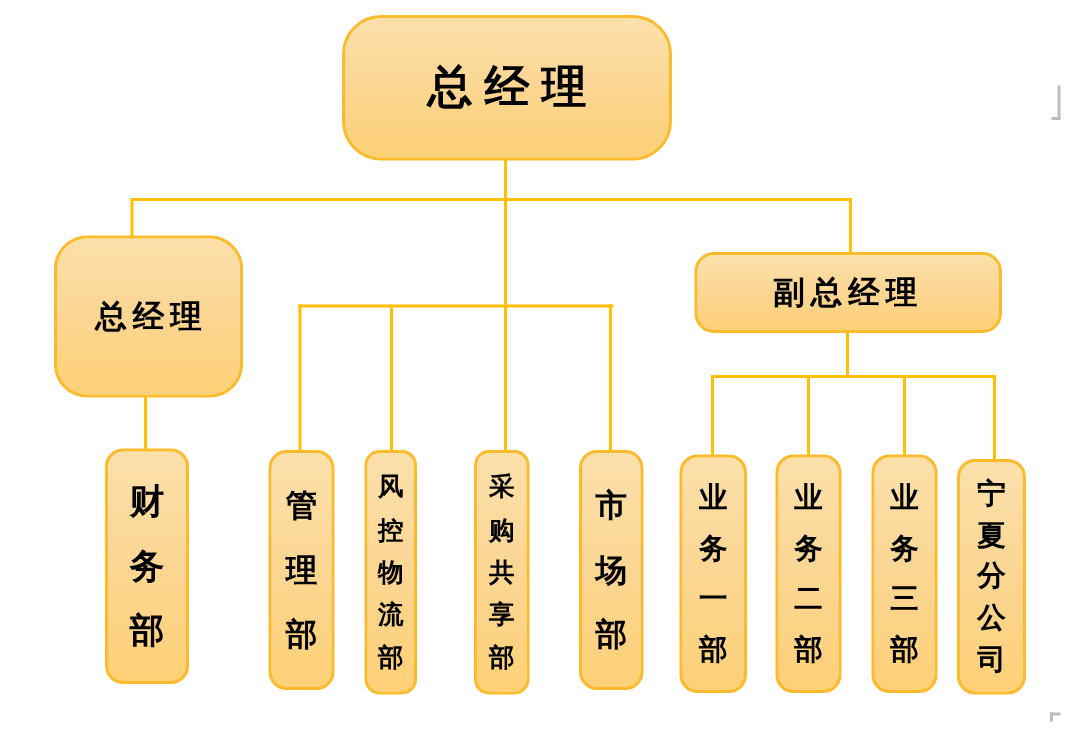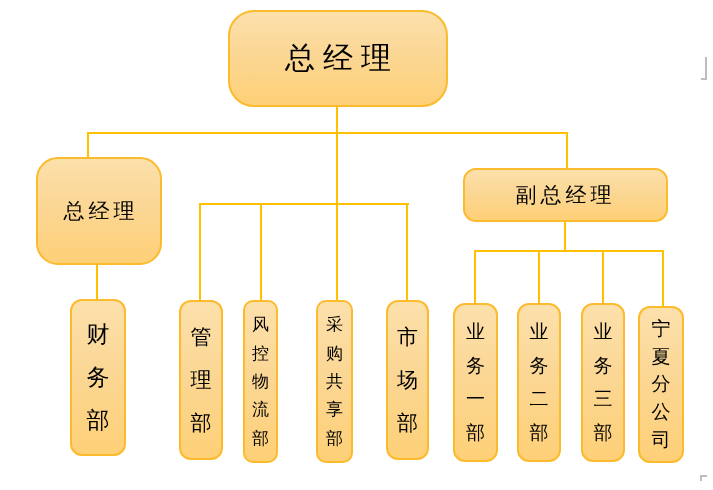--- a/index.html
+++ b/index.html
@@ -6,21 +6,21 @@
   .stage{
     position:relative;width:713px;height:490px;background:#ffffff;overflow:hidden;
     font-family:"DejaVu Serif","Liberation Serif",serif;color:#000;
   }
   .connector{position:absolute;background:#FFC000;}
   .node{
     position:absolute;box-sizing:border-box;
     background:linear-gradient(180deg,#FCE0AB 0%,#FBD795 45%,#FED077 100%);
     border:2px solid #FBBB2D;
     display:flex;align-items:center;justify-content:center;
-    font-weight:normal;text-align:center;
+    font-weight:bold;text-align:center;
   }
   .node .line{display:block;}
   
   #n-root{left:228px;top:10px;width:220px;height:97px;border-radius:26px;font-size:30px;letter-spacing:8px;padding-left:8px;}
   
   #n-assistant{left:36px;top:157px;width:126px;height:108px;border-radius:22px;font-size:21px;letter-spacing:4px;padding-left:4px;flex-direction:column;justify-content:space-evenly;}
   #n-deputy{left:463px;top:168px;width:205px;height:54px;border-radius:13px;font-size:21px;letter-spacing:4px;padding-left:0;}
   
   .vbox{flex-direction:column;justify-content:space-evenly;padding:6px 0;}
   #n-finance{left:70px;top:299px;width:56px;height:157px;border-radius:12px;font-size:23px;}

